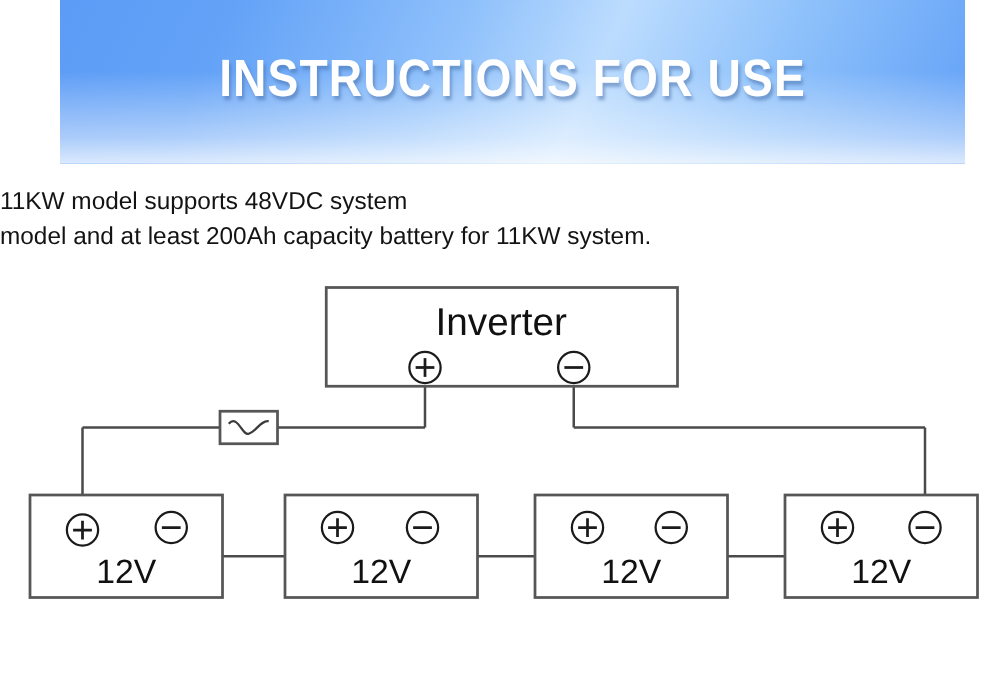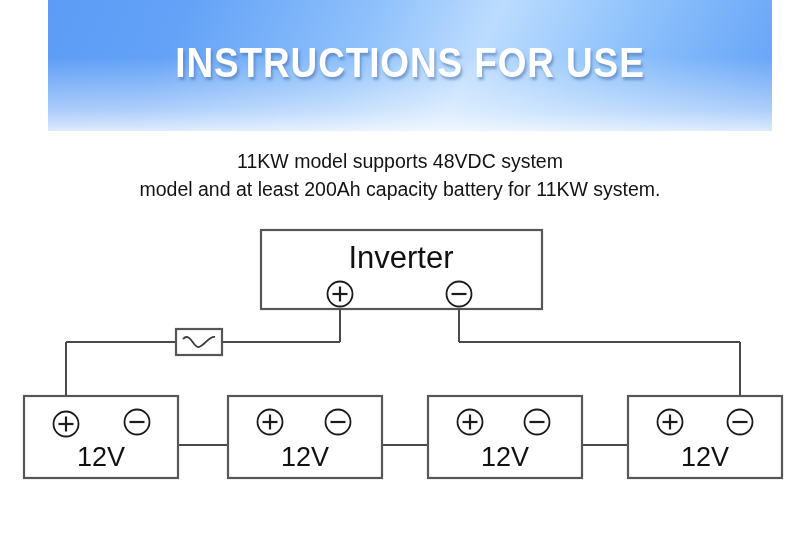--- a/index.html
+++ b/index.html
@@ -52,21 +52,21 @@
     transform: scaleX(0.88);
     text-shadow: 2px 3px 3px rgba(70,110,170,0.55);
     white-space: nowrap;
   }
 
   
   #caption {
     position: absolute;
     left: 0; right: 0;
     top: 147px;
-    text-align: center;
+    text-align: left;
     color: #131313;
     font-size: 19.5px;
     line-height: 28px;
     font-family: "Liberation Sans", sans-serif;
   }
   #caption div { white-space: nowrap; }
 
   
   #diagram {
     position: absolute;

